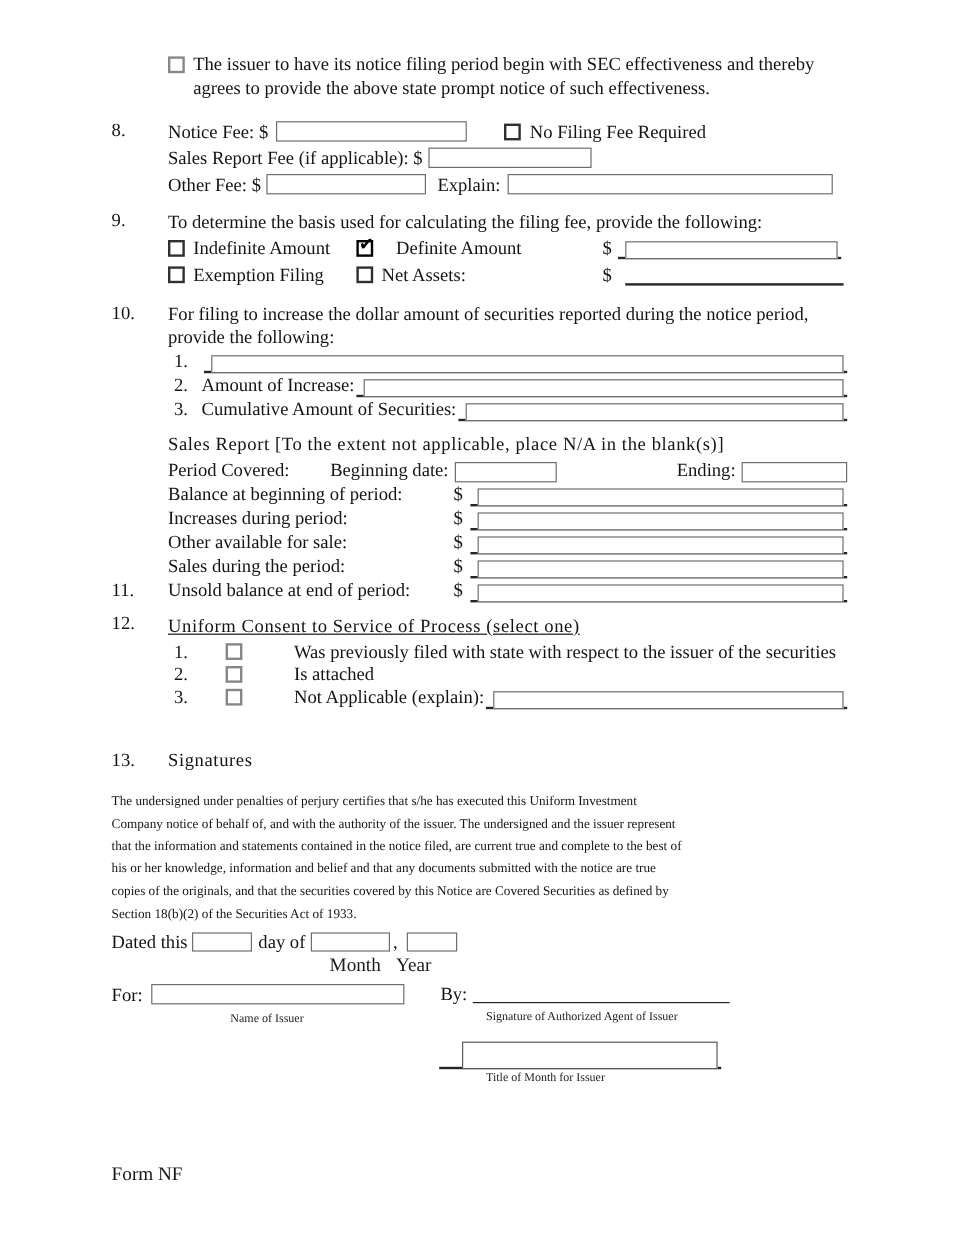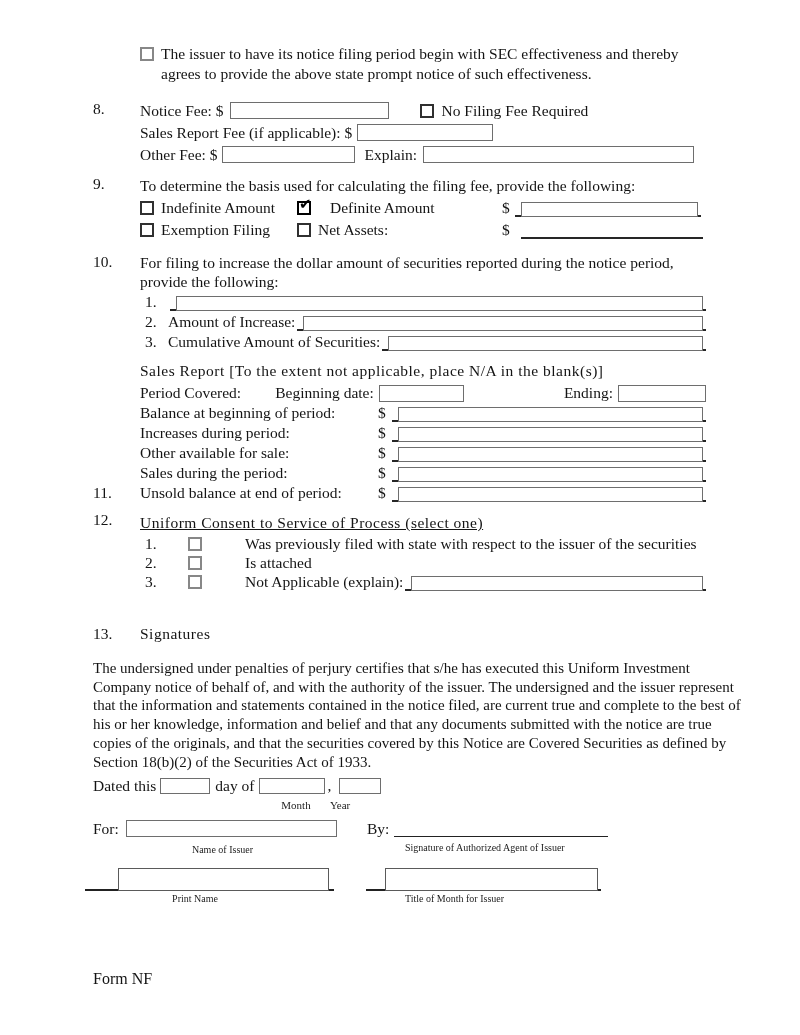--- a/index.html
+++ b/index.html
@@ -44,23 +44,23 @@
 
   .frow { display:flex; align-items:flex-end; }
   .grow { flex:1 1 auto; }
 
   .inum { flex:0 0 23px; }
   .lbl11 { flex:0 0 238px; }
   .dol { flex:0 0 14px; }
   .i12num { flex:0 0 43px; }
   .i12cb { flex:0 0 57px; }
 
-  .par { font-size:15px; line-height:18.7px; white-space:nowrap; }
+  .par { font-size:11px; line-height:18.7px; white-space:nowrap; }
   .sub { font-size:10px; color:#1c1c1c; }
-  .sub2 { font-size:11px; color:#1c1c1c; }
+  .sub2 { font-size:16px; color:#1c1c1c; }
 
   .underrow { position:relative; height:24px; border-bottom:2px solid #222; }
   .box2 { position:absolute; bottom:-2px; height:23px; border:1px solid #5a5a5a; background:#fff; }
 </style>
 </head>
 <body>
 
 <div class="page">
 
   <div class="abs row" style="top:44px; left:140px;">
@@ -235,26 +235,20 @@
 
   <div class="abs" style="top:820px; left:93px; height:34px;">
     <span>For:</span><span class="box" style="width:211px; margin-left:7px;"></span>
     <div class="abs sub" style="top:24px; left:24px; width:211px; text-align:center;">Name of Issuer</div>
   </div>
   <div class="abs" style="top:820px; left:367px; height:34px;">
     <span>By:</span><span class="sigline" style="width:214px; margin-left:5px;"></span>
     <div class="abs sub" style="top:22px; left:38px;">Signature of Authorized Agent of Issuer</div>
   </div>
 
-  <div class="abs" style="top:867px; left:85px; width:249px;">
-    <div class="underrow">
-        <span class="box2" style="left:33px; width:211px;"></span>
-      </div>
-    <div class="sub" style="text-align:center; margin-top:2px; width:220px;">Print Name</div>
-  </div>
   <div class="abs" style="top:867px; left:366px; width:235px;">
     <div class="underrow">
         <span class="box2" style="left:19px; width:213px;"></span>
       </div>
     <div class="sub" style="margin-left:39px; margin-top:2px;">Title of Month for Issuer</div>
   </div>
 
   <div class="abs" style="top:970px; left:93px; font-size:16px;">Form NF</div>
 
 </div>

